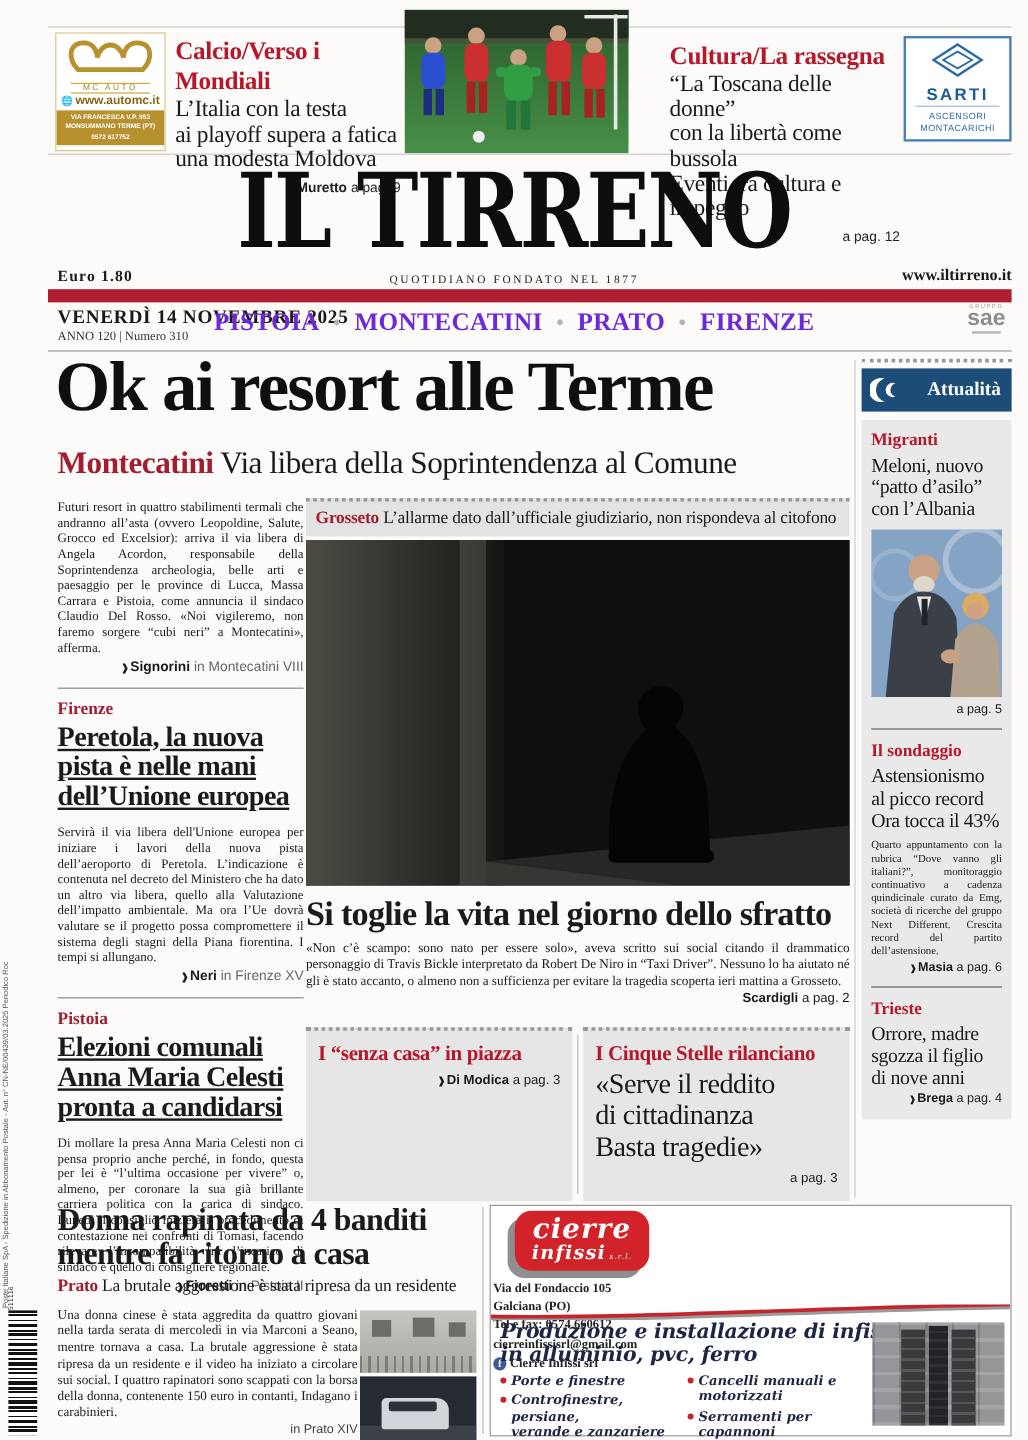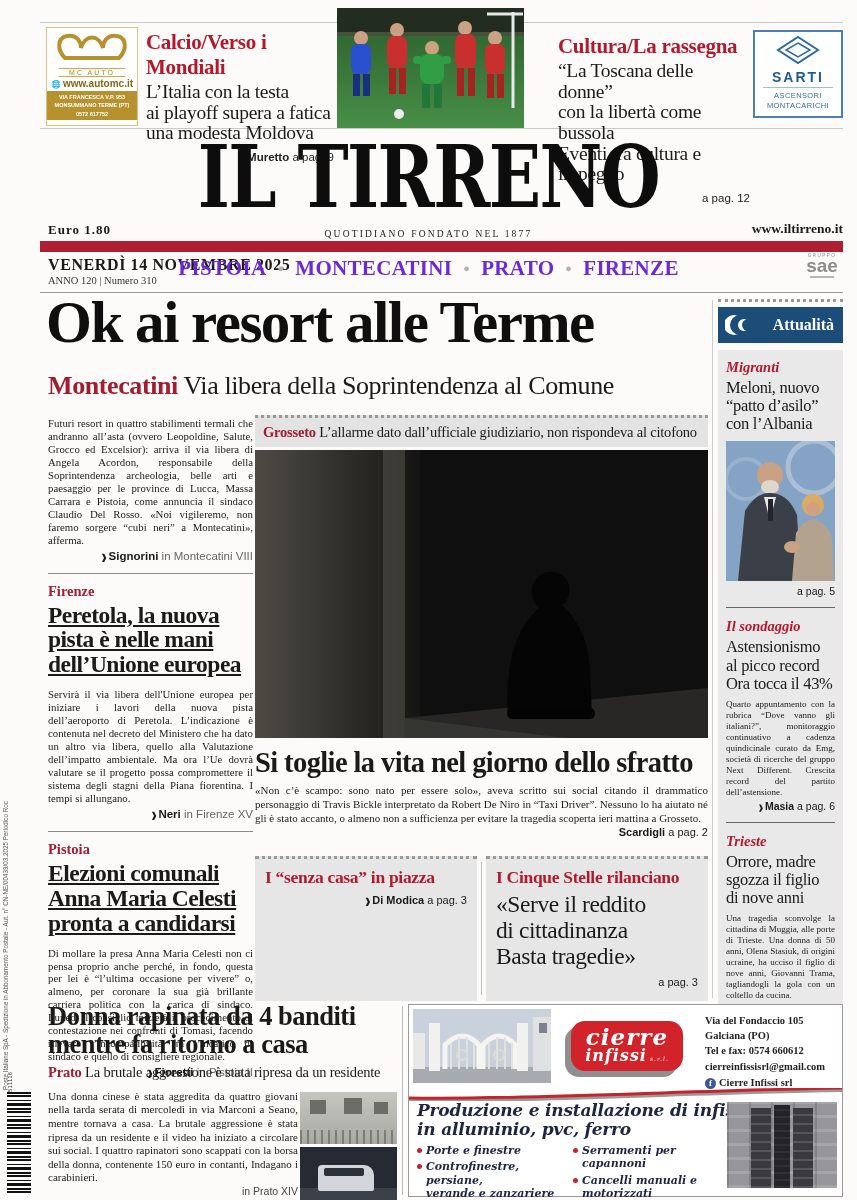--- a/index.html
+++ b/index.html
@@ -99,21 +99,21 @@
   .bt { font-size:23.5px; line-height:1.1; margin-top:4px; white-space:pre-line; letter-spacing:-0.4px; }
   .bp { text-align:right; font:11px "Liberation Sans",sans-serif; margin-top:6px; }
   .bp b::before { content:"❱"; font-size:8px; margin-right:1px; }
 
   
   .rail { position:absolute; left:718px; top:299px; width:125px; }
   .rail-dots { border-top:3px dotted #999; margin-bottom:5px; }
   .rail-head { background:#1c4d78; height:36px; display:flex; align-items:center; padding:0 9px 0 7px; }
   .rail-head .ttl { flex:1; text-align:right; color:#fff; font-weight:bold; font-size:16px; }
   .rail-body { background:#e9e9e9; margin-top:7px; padding:9px 8px 12px; }
-  .rk { font-size:14.5px; font-weight:bold; color:#b5182b; margin-bottom:3px;font-style:italic; }
+  .rk { font-size:14.5px; font-weight:bold; color:#b5182b; margin-bottom:3px; }
   .rt { font-size:16.5px; line-height:1.1; white-space:pre-line; letter-spacing:-0.3px; }
   .rphoto { width:109px; height:140px; margin:8px 0 4px; overflow:hidden; }
   .rpage { text-align:right; font:10.5px "Liberation Sans",sans-serif; }
   .rbody { font-size:9px; line-height:1.22; text-align:justify; margin-top:6px; }
   .rby { text-align:right; font:10.5px "Liberation Sans",sans-serif; margin-top:2px; }
   .rby b::before { content:"❱"; font-size:7px; margin-right:1px; }
   hr.rail-hr { border:0; border-top:1px solid #666; margin:10px 0; }
 
   
   .bottom-left { position:absolute; left:40px; top:1003px; width:357px; }
@@ -128,21 +128,21 @@
   .ph1 .rail1 { position:absolute; left:0; right:0; bottom:0; height:14px;
                 background:repeating-linear-gradient(90deg,#7d7d77 0 2px,transparent 2px 7px); }
   .ph2 { height:53px; background:#262a33; position:relative; overflow:hidden; }
   .ph2 .road { position:absolute; left:0; right:0; bottom:0; height:12px; background:#3c4048; }
   .ph2 .van { position:absolute; left:18px; bottom:9px; width:56px; height:26px; background:#d2d5d9; border-radius:4px 10px 2px 2px; }
   .ph2 .van::after { content:""; position:absolute; left:6px; top:3px; width:40px; height:8px; background:#2d3138; border-radius:2px; }
   .bdiv { position:absolute; left:402px; top:1006px; height:189px; width:1px; background:#bbb; }
 
   
   .cierre { position:absolute; left:408px; top:1004px; width:435px; height:193px; border:1px solid #999; background:#fff; }
-  .c-top { display:flex; height:82px; }
+  .c-top { display:flex; height:82px;flex-direction:column; }
   .c-gate { width:138px; height:74px; margin:4px 0 0 4px; overflow:hidden; }
   .c-logo { width:152px; display:flex; align-items:center; justify-content:center; }
   .c-badge { background:#d2232a; border-radius:14px; padding:5px 14px 7px; box-shadow:-6px 6px 0 #8f8f8f;
              color:#fff; font-style:italic; font-weight:bold; text-align:center;
              font-family:"DejaVu Serif",serif; }
   .c-badge .l1 { font-size:23px; line-height:0.95; letter-spacing:1px; }
   .c-badge .l2 { font-size:16px; line-height:1; letter-spacing:1px; }
   .c-badge .srl { font-size:6px; font-weight:normal; margin-left:3px; }
   .c-contact { flex:1; padding:8px 6px 0 2px; font:bold 10.5px/1.45 "Liberation Serif",serif; color:#222; }
   .fb-row { margin-top:1px; }
@@ -408,21 +408,20 @@
         <p class="rbody">Quarto appuntamento con la rubrica “Dove vanno gli italiani?”, monitoraggio continuativo a cadenza quindicinale curato da Emg, società di ricerche del gruppo Next Different. Crescita record del partito dell’astensione.</p>
         <div class="rby"><b>Masia</b> <span>a pag. 6</span></div>
       </div>
       <hr class="rail-hr">
 
       <div>
         <div class="rk">Trieste</div>
         <div class="rt">Orrore, madre
 sgozza il figlio
 di nove anni</div>
-        <p class="rbody">Una tragedia sconvolge la cittadina di Muggia, alle porte di Trieste. Una donna di 50 anni, Olena Stasiuk, di origini ucraine, ha ucciso il figlio di nove anni, Giovanni Trama, tagliandogli la gola con un coltello da cucina.</p>
         <div class="rby"><b>Brega</b> <span>a pag. 4</span></div>
       </div>
     </div>
   </div>
 
   <div class="bottom-left">
     <h2 class="bl-hl">Donna rapinata da 4 banditi
 mentre fa ritorno a casa</h2>
     <div class="bl-sub">
       <span class="k">Prato</span>
@@ -501,22 +500,22 @@
       <div class="c-title">Produzione e installazione di infissi
 in alluminio, pvc, ferro</div>
       <div class="c-cols">
         <ul class="c-list" style="width:150px">
           <li>Porte e finestre</li>
           <li>Controfinestre, persiane,
 verande e zanzariere</li>
 
         </ul>
         <ul class="c-list" style="width:158px">
+          <li>Cancelli manuali e motorizzati</li>
           <li>Serramenti per capannoni</li>
-          <li>Cancelli manuali e motorizzati</li>
 
         </ul>
       </div>
       <div class="c-door">
         <div class="panel p1"></div>
         <div class="panel p2"></div>
         <div class="door"></div>
       </div>
     </div>
   </div>

